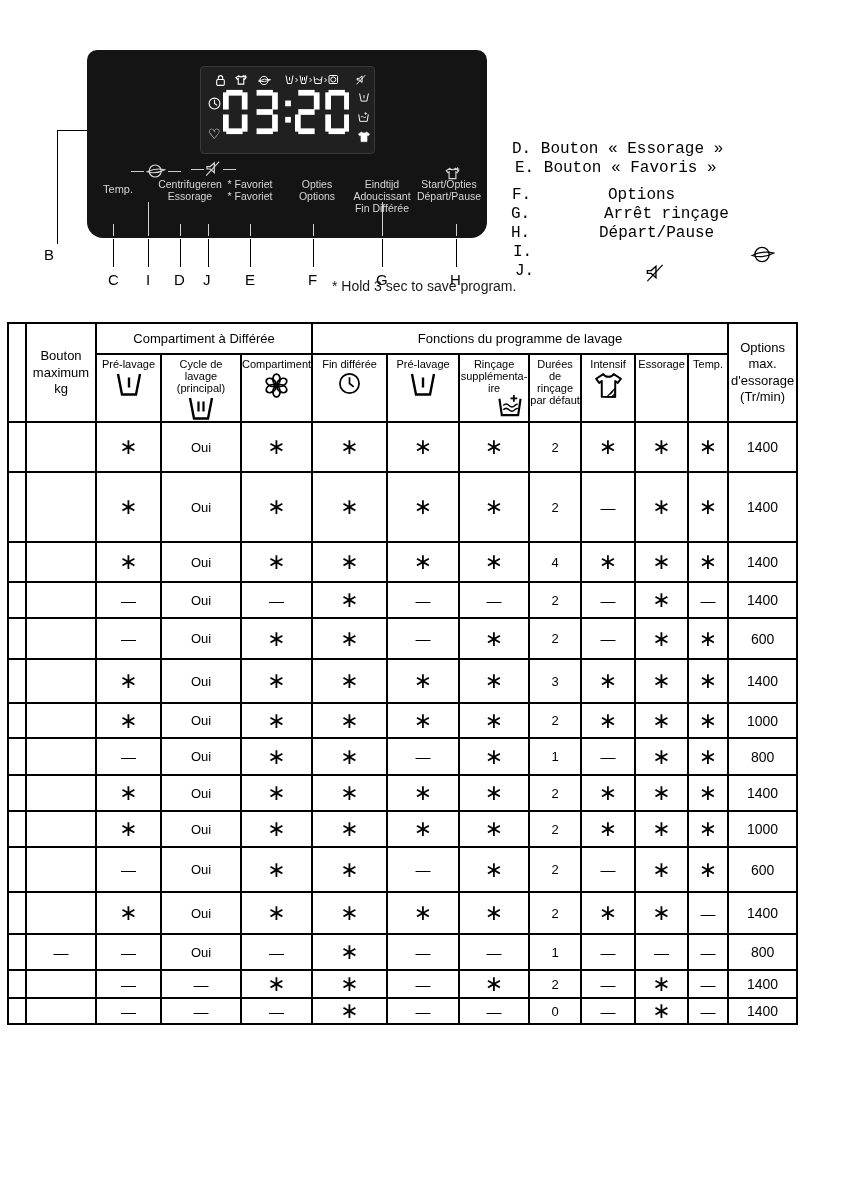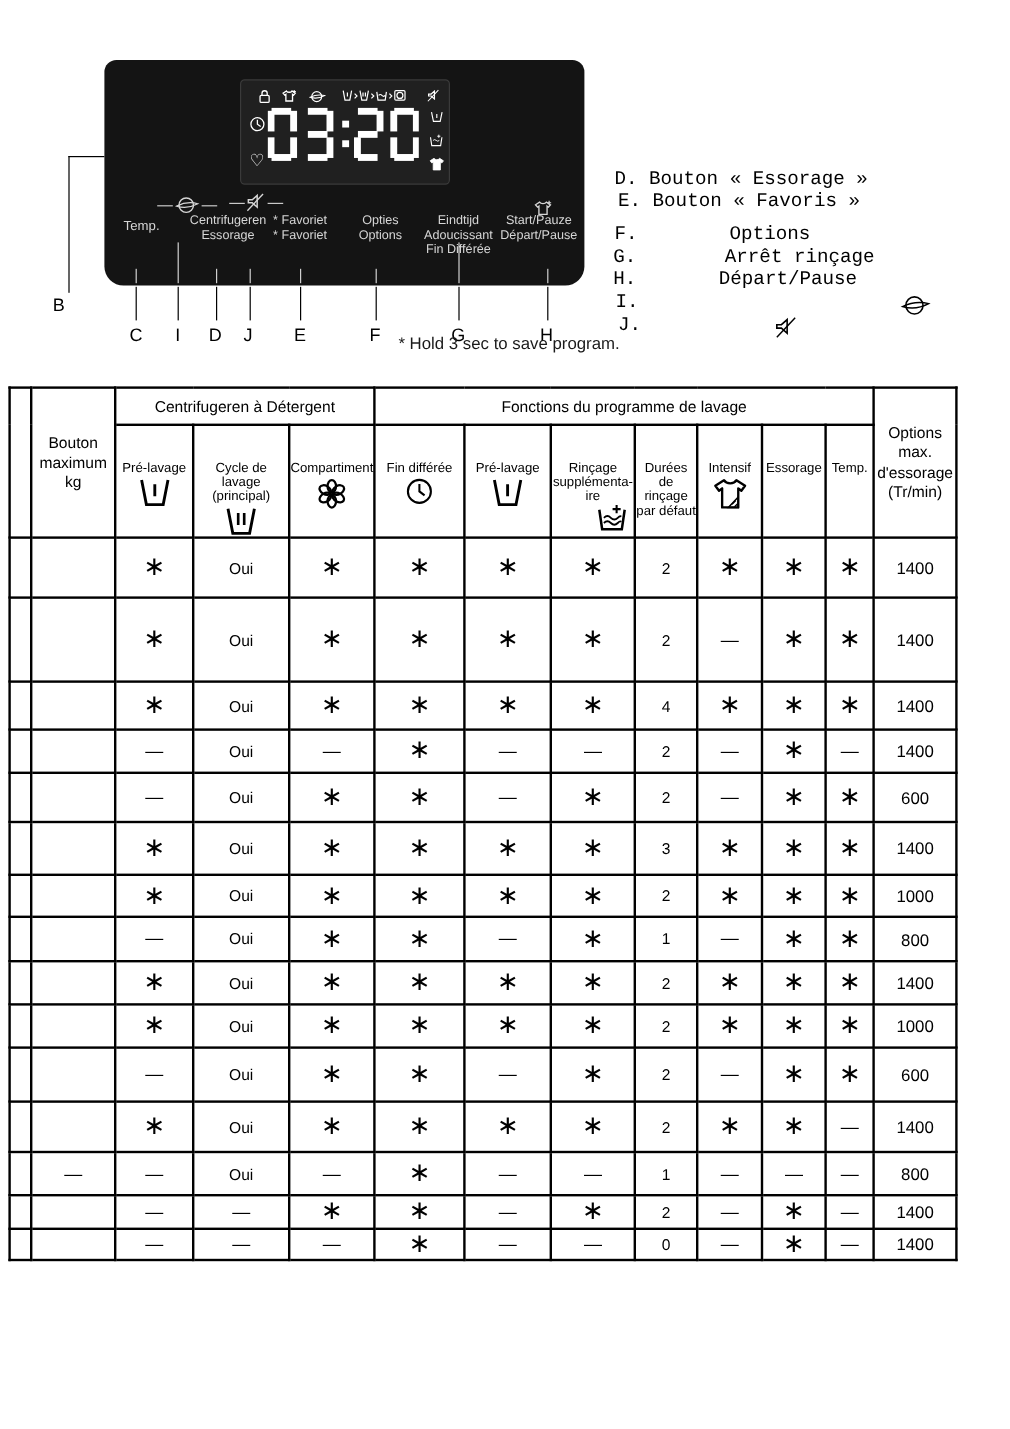--- a/index.html
+++ b/index.html
@@ -35,21 +35,21 @@
   
   table.prog { position:absolute; left:7px; top:322px; border-collapse:collapse; table-layout:fixed; }
   table.prog th, table.prog td { border:2px solid #000; padding:0; text-align:center; vertical-align:middle; font-weight:normal; }
   table.prog { border:2.5px solid #000; }
   thead tr.h1 { height:31px; }
   thead tr.h2 { height:55px; }
   th.grp { font-size:13px; }
   th.charge, th.speedh { font-size:13px; white-space:pre-line; line-height:1.25; }
   th.speedh { text-align:left; padding-left:4px; }
   tr.h2 th { font-size:11px; line-height:1.1; vertical-align:top; padding-top:3px; position:relative; }
-  tr.h2 th .lbl { display:block; white-space:pre-line;margin-top:26px; }
+  tr.h2 th .lbl { display:block; white-space:pre-line; }
   tr.h2 th .hicon { display:block; margin-top:2px; line-height:0; }
   th.left { text-align:left; padding-left:4px; font-size:10.5px; }
   th.small { font-size:10.5px; }
   th.vcent { vertical-align:middle; padding-top:0; }
   th.rin .hicon { position:absolute; right:3px; bottom:3px; margin:0; }
   tbody td { font-size:13px; }
   tbody td.ast { font-size:22px; line-height:1; font-family:"DejaVu Sans", sans-serif; }
   tbody td.dash { font-size:15px; }
   tbody td.speed { font-size:14px; }
   tbody tr:nth-child(1){height:50px} tbody tr:nth-child(2){height:70px}
@@ -191,21 +191,21 @@
           <path d="M10 4 L4 8 L7 11.5 L9 10 L9 22 L21 22 L21 10 L23 11.5 L26 8 L20 4 C18 7 12 7 10 4 Z" fill="none" stroke="#d6d6d6" stroke-width="2"></path>
           <path d="M24 2 v6 M21 5 h6" stroke="#d6d6d6" stroke-width="1.8"></path>
         </svg>
     </span>
 
     <div class="btn" style="left:1px;top:133px;width:60px;font-size:11px"><span class="l1">Temp.</span></div>
     <div class="btn" style="left:63px;top:128px;width:80px"><span class="l1">Centrifugeren</span><span class="l2">Essorage</span></div>
     <div class="btn" style="left:128px;top:128px;width:70px"><span class="l1">* Favoriet</span><span class="l2">* Favoriet</span></div>
     <div class="btn" style="left:195px;top:128px;width:70px"><span class="l1">Opties</span><span class="l2">Options</span></div>
     <div class="btn" style="left:250px;top:128px;width:90px"><span class="l1">Eindtijd Adoucissant</span><span class="l2">Fin Différée</span></div>
-    <div class="btn" style="left:324px;top:128px;width:76px"><span class="l1">Start/Pauze</span><span class="l2">Départ/Pause</span></div>
+    <div class="btn" style="left:324px;top:128px;width:76px"><span class="l1">Start/Opties</span><span class="l2">Départ/Pause</span></div>
 
     <span class="tick" style="left:26px;top:174px;height:12px"></span>
     <span class="tick" style="left:61px;top:152px;height:34px"></span>
     <span class="tick" style="left:93px;top:174px;height:12px"></span>
     <span class="tick" style="left:121px;top:174px;height:12px"></span>
     <span class="tick" style="left:163px;top:174px;height:12px"></span>
     <span class="tick" style="left:226px;top:174px;height:12px"></span>
     <span class="tick" style="left:295px;top:152px;height:34px"></span>
     <span class="tick" style="left:369px;top:174px;height:12px"></span>
   </div>
@@ -272,21 +272,21 @@
         <col style="width:53px">
         <col style="width:40px">
         <col style="width:69px">
     </colgroup>
     <thead>
       <tr class="h1">
         <th rowspan="2"></th>
         <th rowspan="2" class="charge">Bouton
 maximum
 kg</th>
-        <th colspan="3" class="grp">Centrifugeren à Détergent</th>
+        <th colspan="3" class="grp">Compartiment à Différée</th>
         <th colspan="7" class="grp">Fonctions du programme de lavage</th>
         <th rowspan="2" class="speedh">Options
 max.
 d'essorage
 (Tr/min)</th>
       </tr>
       <tr class="h2">
         <th>
           <span class="lbl">Pré-lavage</span>
           <span class="hicon"><svg width="30" height="25" viewBox="0 0 30 24">

